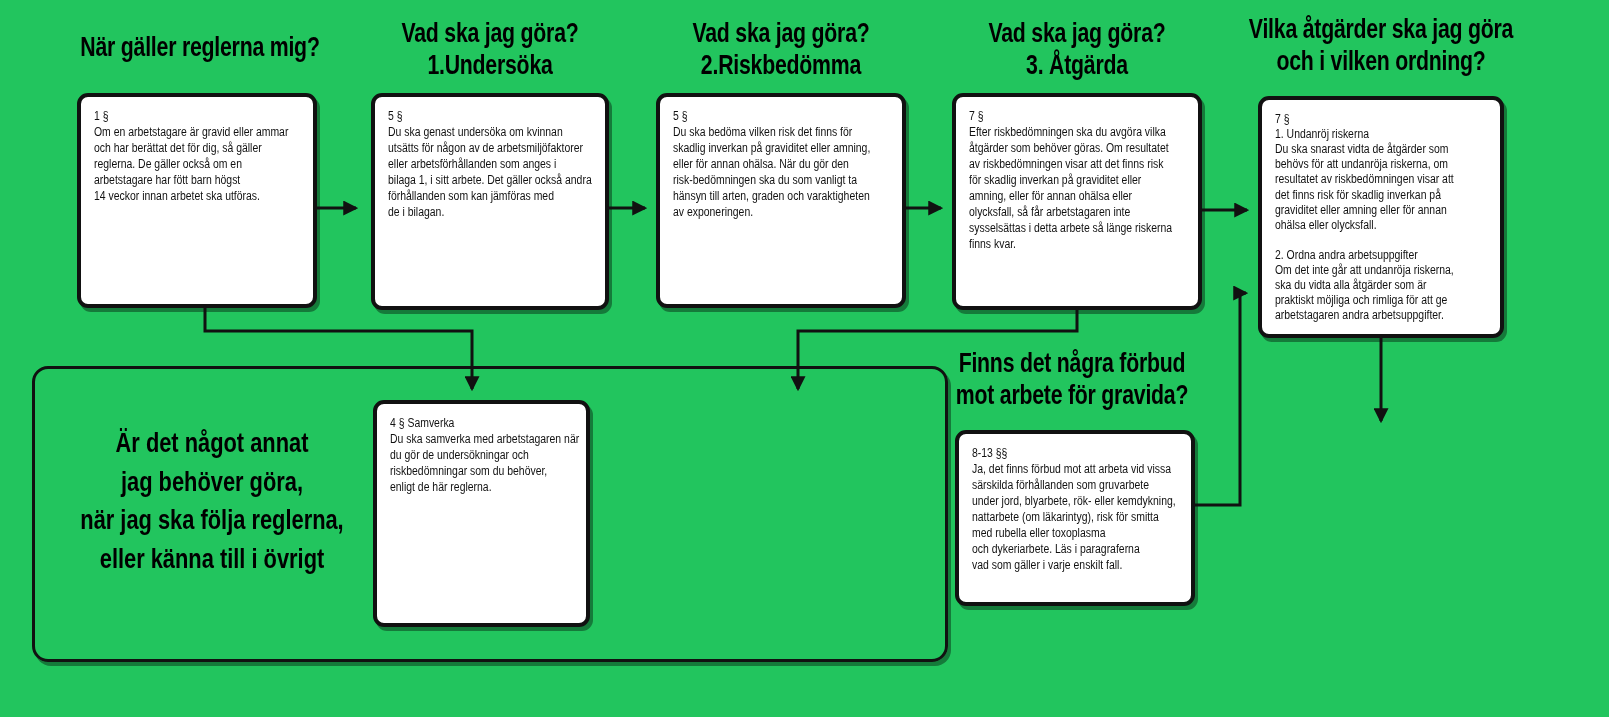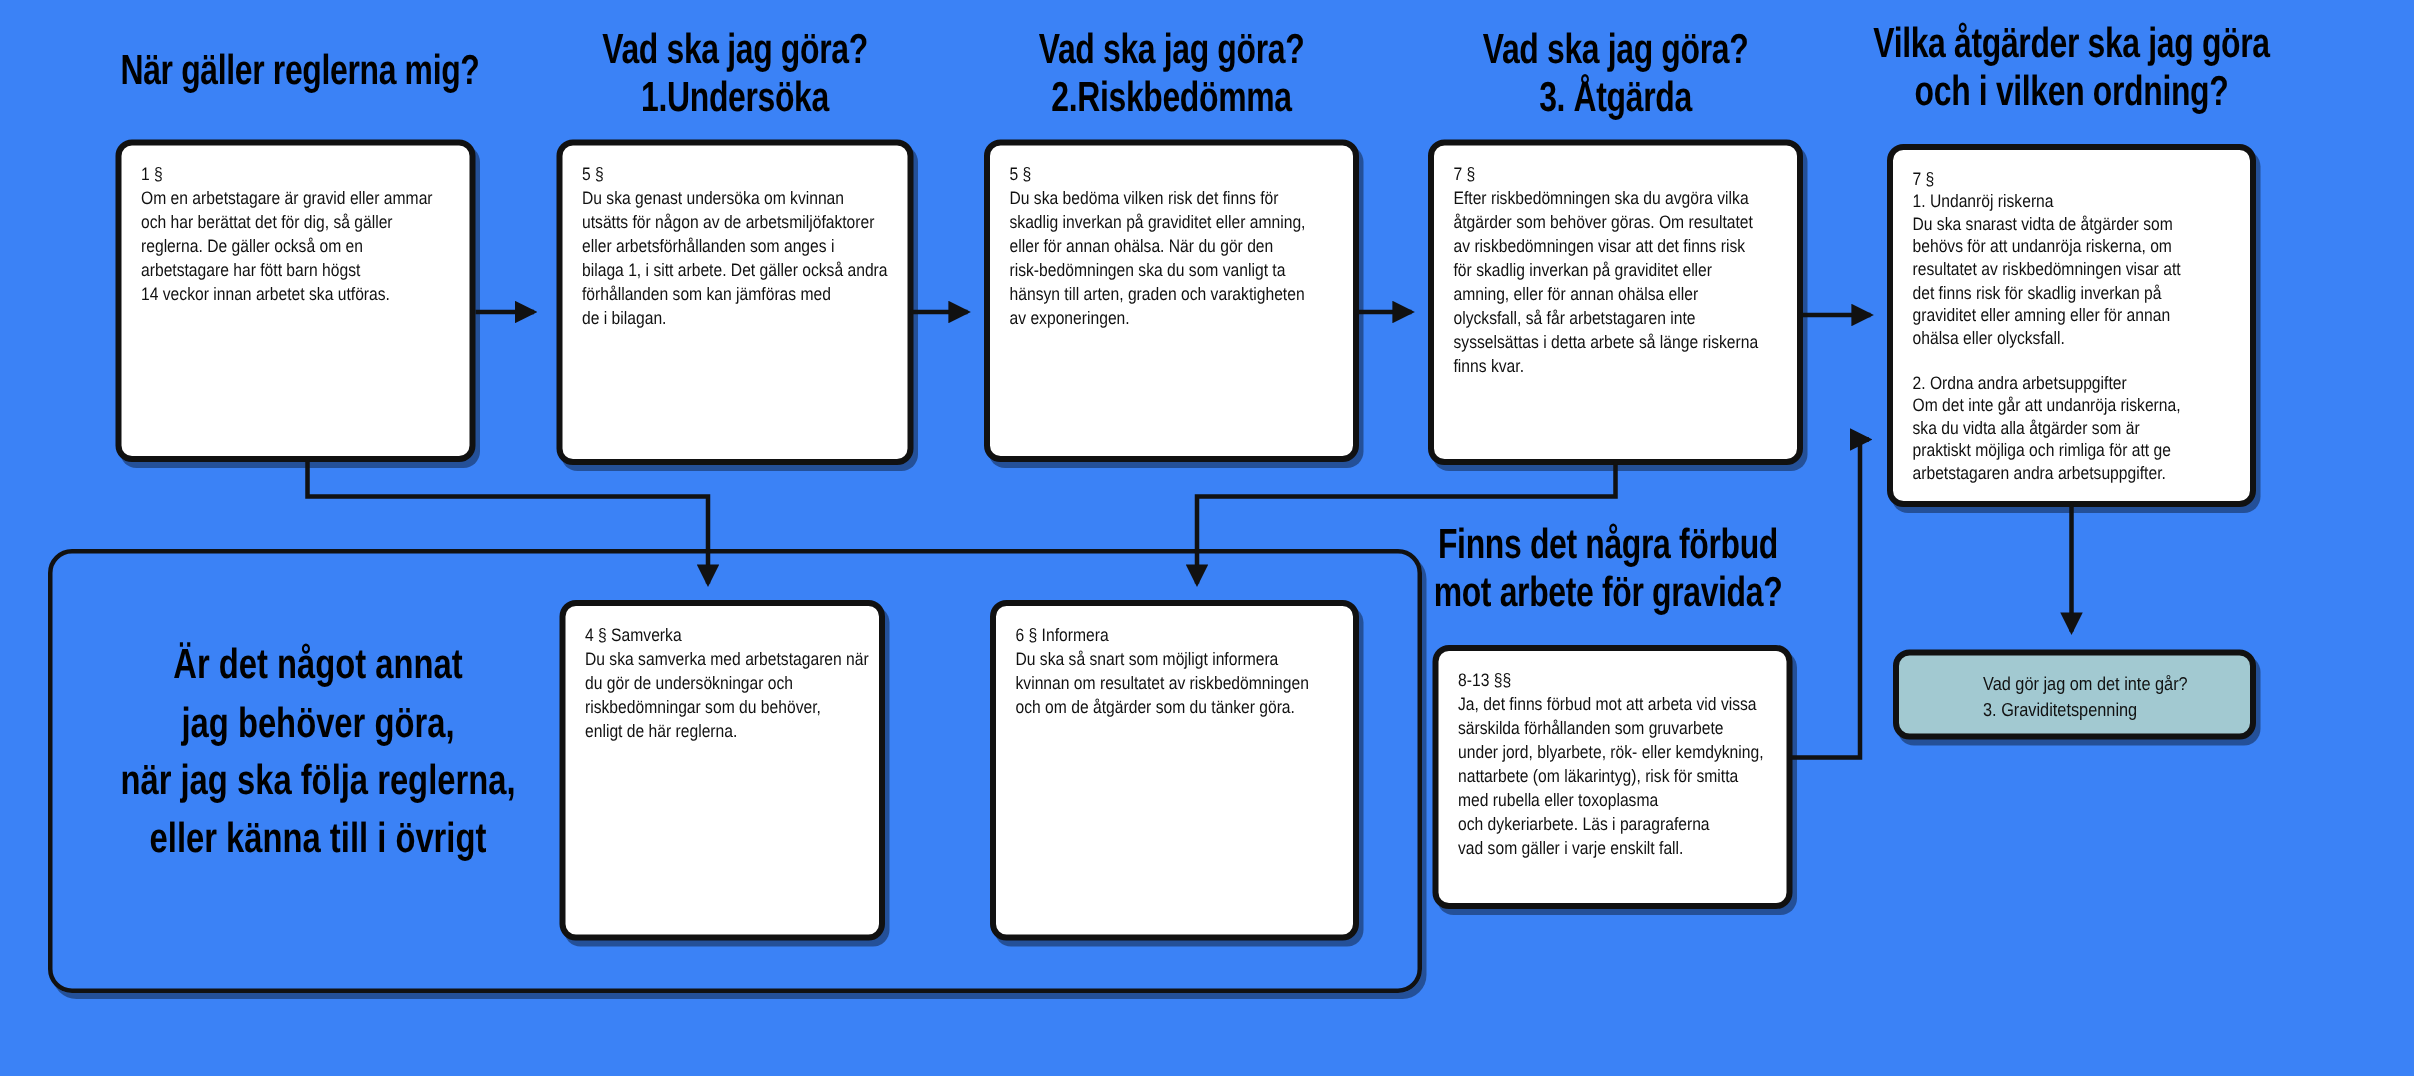--- a/index.html
+++ b/index.html
@@ -1,17 +1,17 @@
 <!DOCTYPE html>
 <html><head>
 <meta charset="utf-8">
 <style>
   html,body{margin:0;padding:0;background:#ffffff;}
   #stage{position:relative;width:1609px;height:717px;overflow:hidden;
-         font-family:"Liberation Sans",sans-serif;color:#111;background:#3b82f6;}
+         font-family:"Liberation Sans",sans-serif;color:#111;background:#22c55e;}
   .box{position:absolute;background:#fff;border:4px solid #111;border-radius:11px;
        box-shadow:3px 4px 0 rgba(0,0,0,0.38);box-sizing:border-box;z-index:2;}
   .txt{position:absolute;left:13px;top:12px;font-size:12px;line-height:1.33;
        white-space:pre-line;transform:scaleX(0.87);transform-origin:0 0;width:112%;}
   .hdr{position:absolute;font-weight:700;font-size:28px;line-height:1.16;text-align:center;
        white-space:pre-line;transform:scaleX(0.76);letter-spacing:-0.3px;color:#000;z-index:2;}
   .bigq{position:absolute;font-weight:700;font-size:28px;line-height:1.38;text-align:center;
        white-space:pre-line;transform:scaleX(0.78);color:#000;z-index:2;}
   #bigbox{background:transparent;border-width:3px;border-radius:16px;}
   #tealbox .txt{font-size:12.5px;left:56px;top:11px;width:100%;}
@@ -92,44 +92,34 @@
 när jag ska följa reglerna,
 eller känna till i övrigt</div>
 
   <div class="box" style="left:373px;top:400px;width:217px;height:227px;">
     <div class="txt">4 § Samverka
 Du ska samverka med arbetstagaren när
 du gör de undersökningar och
 riskbedömningar som du behöver,
 enligt de här reglerna.</div>
   </div>
-  <div class="box" style="left:660px;top:400px;width:246px;height:227px;">
-    <div class="txt">6 § Informera
-Du ska så snart som möjligt informera
-kvinnan om resultatet av riskbedömningen
-och om de åtgärder som du tänker göra.</div>
-  </div>
 
   <div class="hdr" style="left:842px;top:347px;width:460px;">Finns det några förbud
 mot arbete för gravida?</div>
   <div class="box" style="left:955px;top:430px;width:240px;height:176px;">
     <div class="txt">8-13 §§
 Ja, det finns förbud mot att arbeta vid vissa
 särskilda förhållanden som gruvarbete
 under jord, blyarbete, rök- eller kemdykning,
 nattarbete (om läkarintyg), risk för smitta
 med rubella eller toxoplasma
 och dykeriarbete. Läs i paragraferna
 vad som gäller i varje enskilt fall.</div>
   </div>
 
-  <div class="box" id="tealbox" style="left: 1262px; top: 433px; width: 242px; height: 60px; background: rgb(162, 201, 209);">
-    <div class="txt">Vad gör jag om det inte går?
-3. Graviditetspenning</div>
-  </div>
 
   <svg id="arrows" width="1609" height="717" viewBox="0 0 1609 717">
     <defs>
       <marker id="ah" viewBox="0 0 10 10" markerWidth="5" markerHeight="5" refX="8.5" refY="5" orient="auto" markerUnits="strokeWidth">
         <path d="M0,0 L10,5 L0,10 z" fill="#111"></path>
       </marker>
     </defs>
     <g stroke="#111" stroke-width="3" fill="none">
       <path d="M317 208 H356" marker-end="url(#ah)"></path>
       <path d="M607 208 H645" marker-end="url(#ah)"></path>

